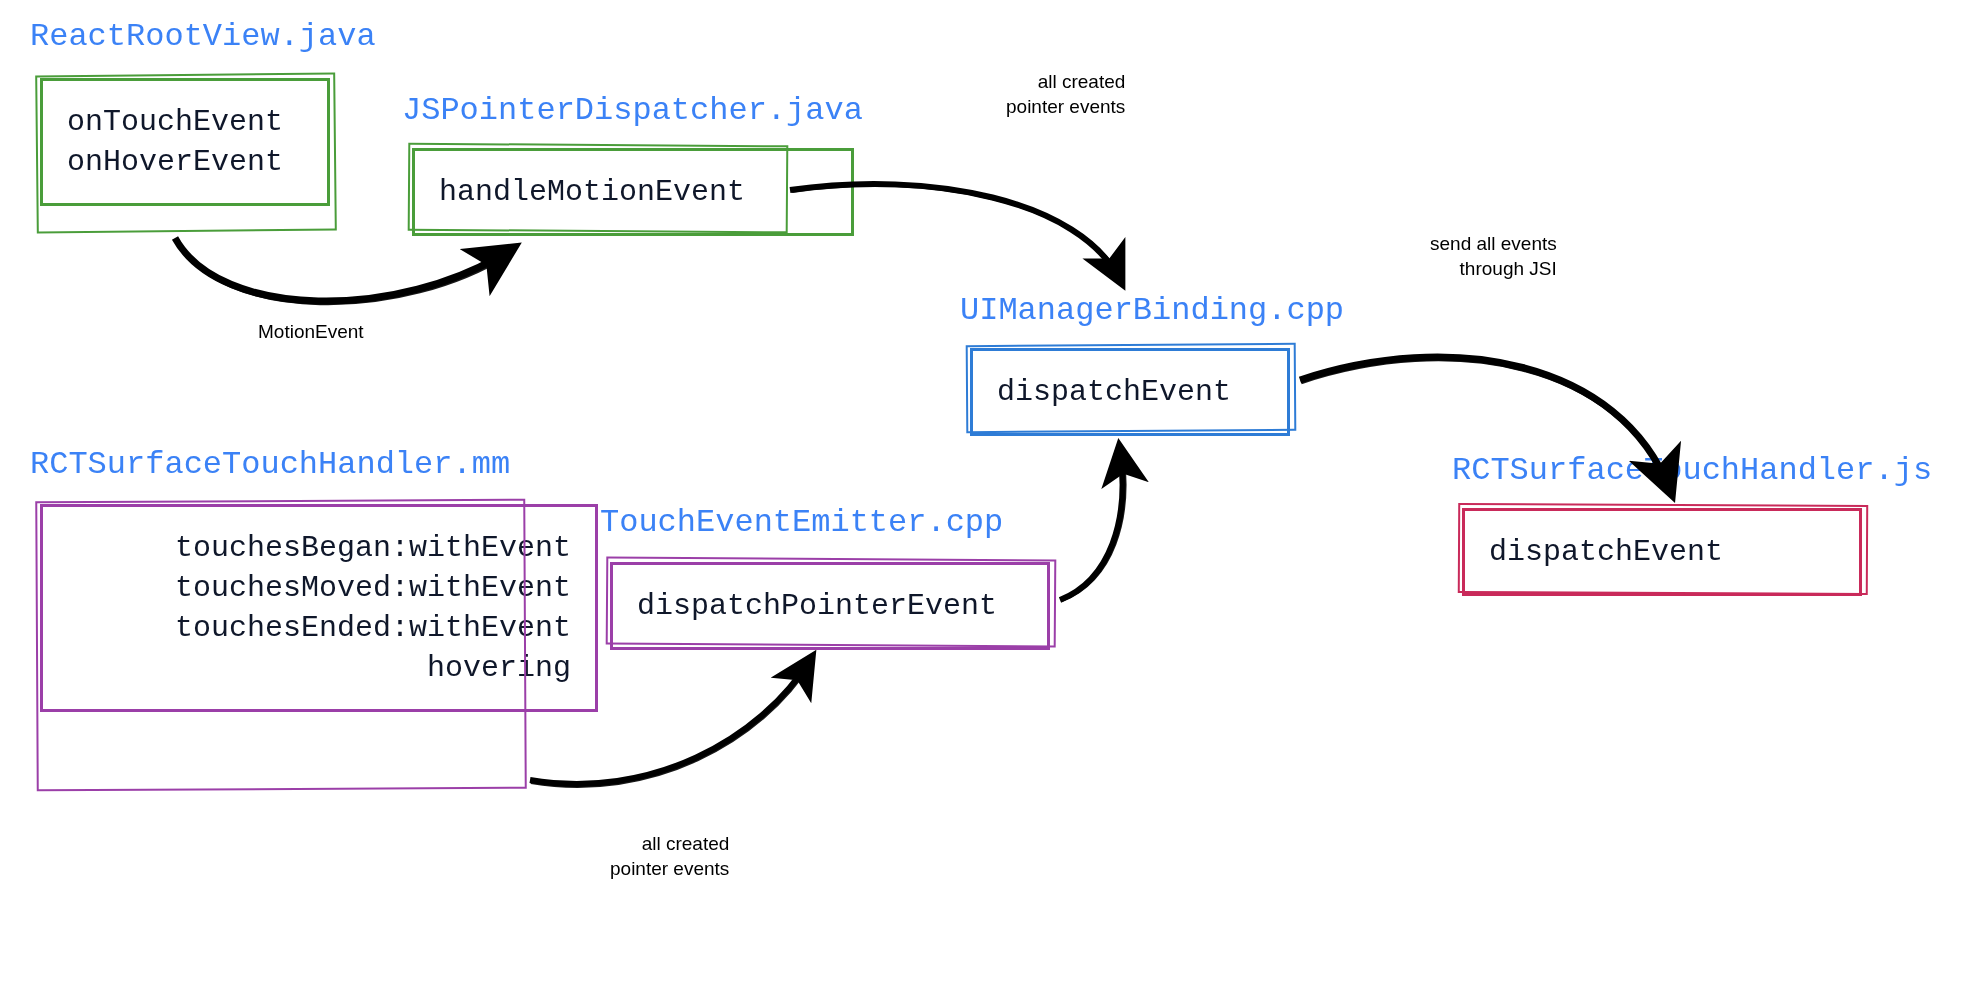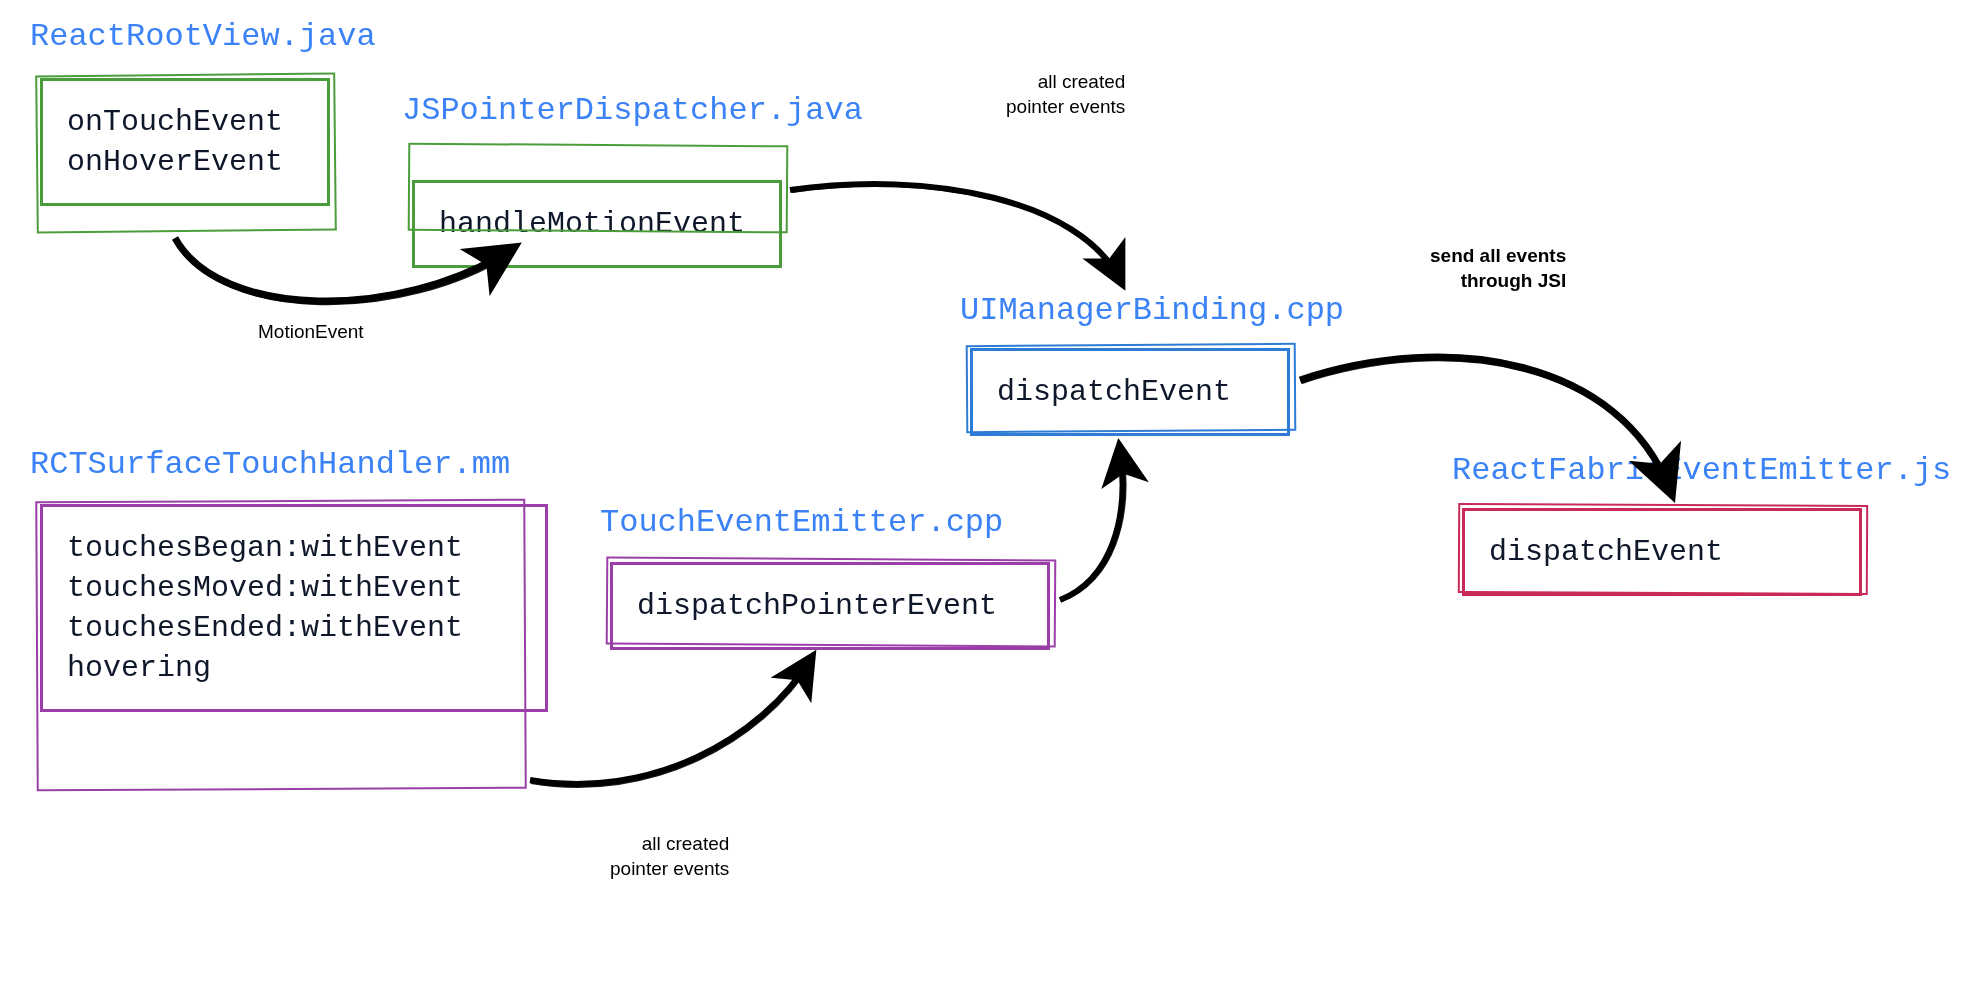--- a/index.html
+++ b/index.html
@@ -63,58 +63,58 @@
 <div class="canvas">
 
   <div class="title" style="left:30px; top:18px;">ReactRootView.java</div>
   <div class="box" style="left:40px; top:78px; width:290px; border-color:#4a9d3a;">
     <span class="line">onTouchEvent</span>
     <span class="line">onHoverEvent</span>
   </div>
   <div class="sketch-outer" style="left:36px; top:74px; width:300px; height:158px; border-color:#4a9d3a; transform:rotate(-0.6deg);"></div>
 
   <div class="title" style="left:402px; top:92px;">JSPointerDispatcher.java</div>
-  <div class="box" style="left:412px; top:148px; width:370px; border-color:#4a9d3a;margin-top:32px;">
+  <div class="box" style="left:412px; top:148px; width:442px; border-color:#4a9d3a;">
     <span class="line">handleMotionEvent</span>
   </div>
   <div class="sketch-outer" style="left:408px; top:144px; width:380px; height:88px; border-color:#4a9d3a; transform:rotate(0.4deg);"></div>
 
   <div class="title" style="left:960px; top:292px;">UIManagerBinding.cpp</div>
   <div class="box" style="left:970px; top:348px; width:320px; border-color:#2e7cd6;">
     <span class="line">dispatchEvent</span>
   </div>
   <div class="sketch-outer" style="left:966px; top:344px; width:330px; height:88px; border-color:#2e7cd6; transform:rotate(-0.4deg);"></div>
 
-  <div class="title" style="left:1452px; top:452px;">ReactFabricEventEmitter.js</div>
+  <div class="title" style="left:1452px; top:452px;">RCTSurfaceTouchHandler.js</div>
   <div class="box" style="left:1462px; top:508px; width:400px; border-color:#c92a5a;">
     <span class="line">dispatchEvent</span>
   </div>
   <div class="sketch-outer" style="left:1458px; top:504px; width:410px; height:90px; border-color:#c92a5a; transform:rotate(0.3deg);"></div>
 
   <div class="title" style="left:30px; top:446px;">RCTSurfaceTouchHandler.mm</div>
-  <div class="box" style="left:40px; top:504px; width:508px; border-color:#9b3fa8;">
+  <div class="box" style="left:40px; top:504px; width:558px; border-color:#9b3fa8;text-align:right;">
     <span class="line">touchesBegan:withEvent</span>
     <span class="line">touchesMoved:withEvent</span>
     <span class="line">touchesEnded:withEvent</span>
     <span class="line">hovering</span>
   </div>
   <div class="sketch-outer" style="left:36px; top:500px; width:490px; height:290px; border-color:#9b3fa8; transform:rotate(-0.3deg);"></div>
 
   <div class="title" style="left:600px; top:504px;">TouchEventEmitter.cpp</div>
   <div class="box" style="left:610px; top:562px; width:440px; border-color:#9b3fa8;">
     <span class="line">dispatchPointerEvent</span>
   </div>
   <div class="sketch-outer" style="left:606px; top:558px; width:450px; height:88px; border-color:#9b3fa8; transform:rotate(0.4deg);"></div>
 
   <div class="label" style="left:258px; top:320px;">MotionEvent</div>
   <div class="label" style="left:1006px; top:70px; white-space:pre;">all created
 pointer events</div>
   <div class="label" style="left:610px; top:832px; white-space:pre;">all created
 pointer events</div>
-  <div class="label" style="left:1430px; top:244px; white-space:pre;font-weight:bold;">send all events
+  <div class="label" style="left:1430px; top:232px; white-space:pre;">send all events
 through JSI</div>
 
   <svg class="arrows">
     <defs>
       <marker id="arrowhead" markerWidth="8" markerHeight="8" refX="6" refY="4" orient="auto" markerUnits="strokeWidth">
         <path d="M0,0 L8,4 L0,8 L2,4 Z" fill="#000"></path>
       </marker>
     </defs>
 
     <path d="M 175 238 C 220 320, 400 320, 510 250" stroke="#000" stroke-width="7" fill="none" marker-end="url(#arrowhead)"></path>

